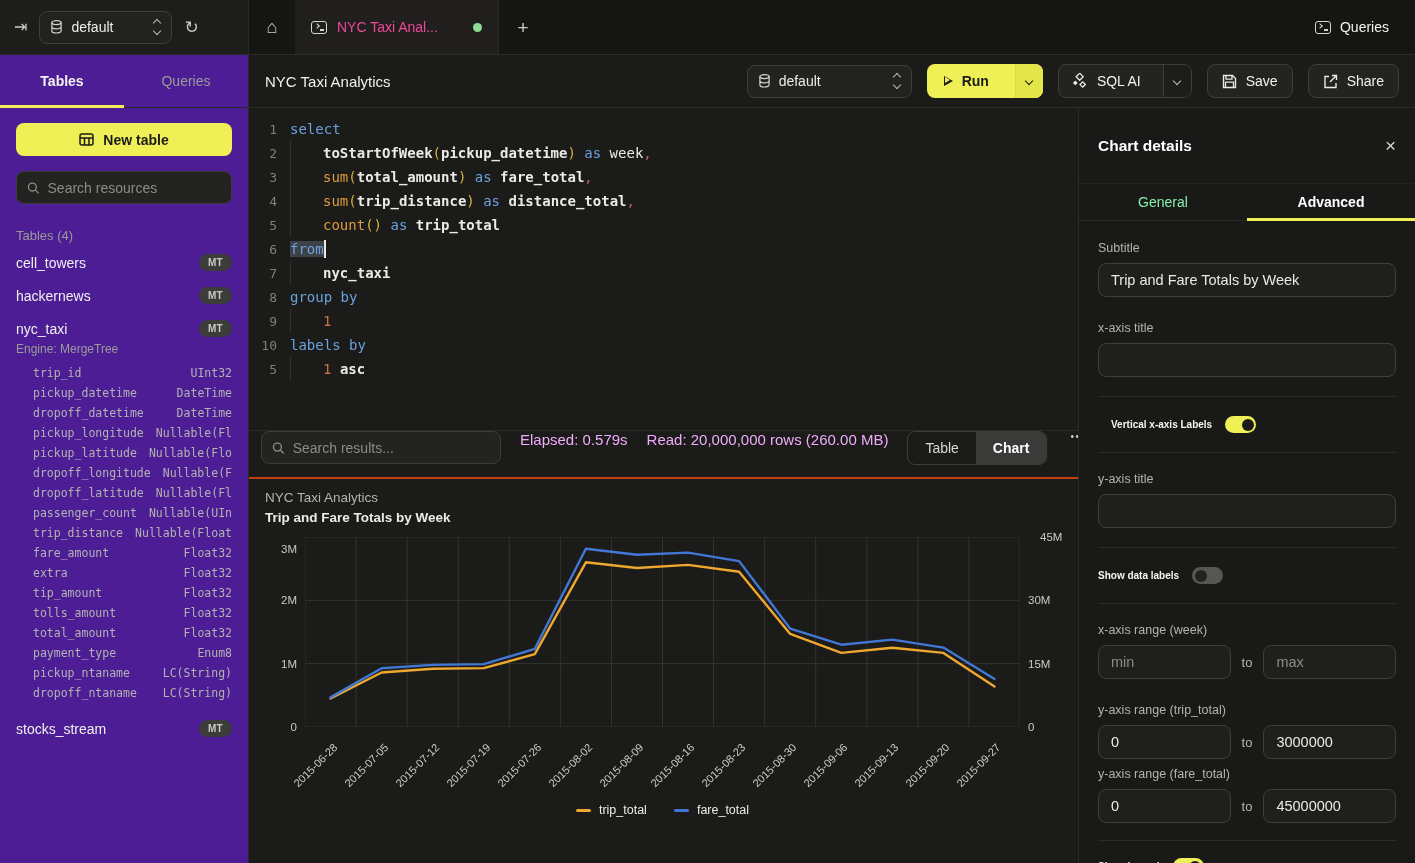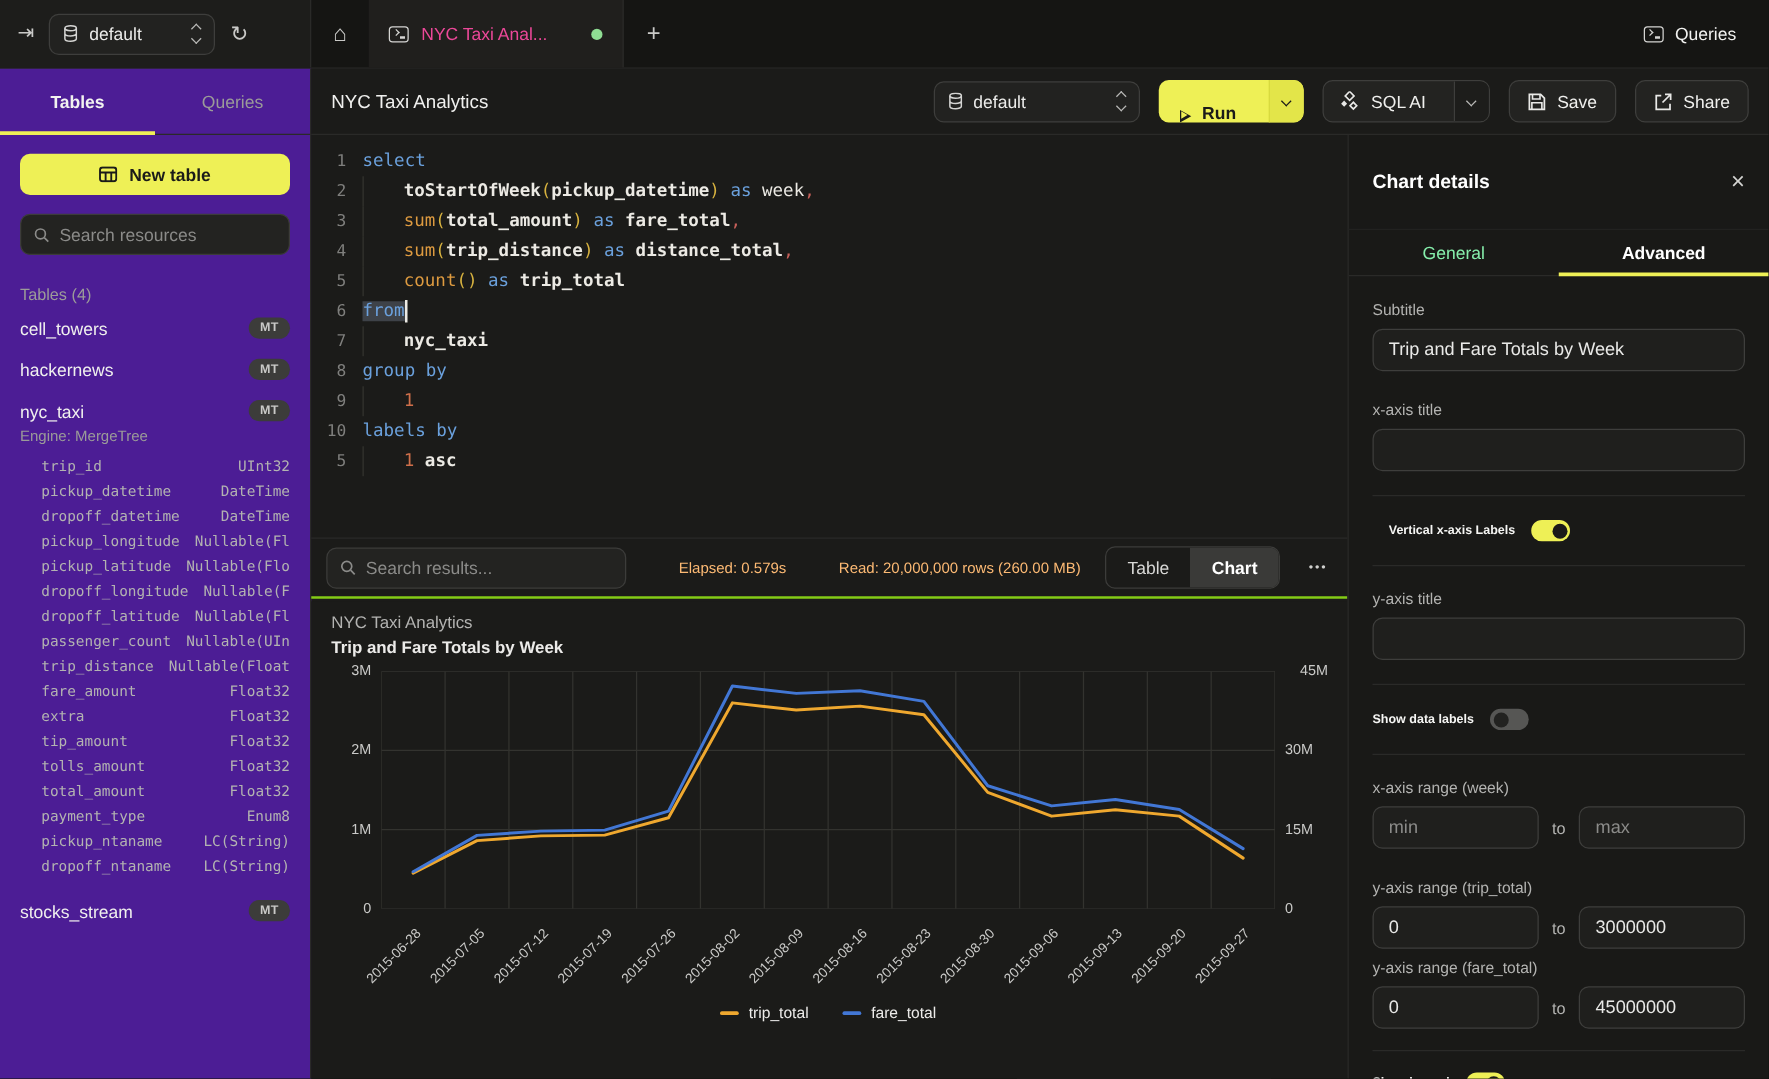--- a/index.html
+++ b/index.html
@@ -48,21 +48,21 @@
 
   
   .mheader { position:absolute; left:249px; top:55px; right:0; height:53px; background:#1b1b19; border-bottom:1px solid #2a2a28; display:flex; align-items:center; padding:0 16px; }
   .mtitle { font-size:15px; color:#f0f0ee; }
   .hbtns { margin-left:auto; display:flex; align-items:center; gap:15px; }
   .btn { height:34px; border-radius:8px; border:1px solid #3e3e3c; background:#232321; color:#f0f0ee; display:flex; align-items:center; gap:9px; padding:0 14px; font-size:14px; cursor:pointer; font-family:"Liberation Sans",sans-serif; }
   .split { padding:0; overflow:hidden; }
   .split .main-part { display:flex; align-items:center; gap:9px; padding:0 13px; height:100%; }
   .split .chev-part { width:28px; height:100%; display:flex; align-items:center; justify-content:center; border-left:1px solid #3e3e3c; background:#1d1d1b; }
   .run { background:#eef056; border:none; color:#1b1b19; font-weight:bold; }
-  .run .main-part { padding:0 17px;align-items:flex-end; }
+  .run .main-part { padding:0 17px; }
   .run .chev-part { background:#e3e549; border-left:1px solid #d8da3f; }
   .run .chv { border-color:#1b1b19; }
   .play-tri { width:0; height:0; border-left:9px solid #1b1b19; border-top:5.5px solid transparent; border-bottom:5.5px solid transparent; position:relative; }
   .play-tri::after { content:""; position:absolute; left:-7.2px; top:-3.6px; width:0; height:0; border-left:5.2px solid #eef056; border-top:3.6px solid transparent; border-bottom:3.6px solid transparent; }
 
   
   .editor { position:absolute; left:249px; top:108px; width:829px; height:322px; background:#1b1b19; padding-top:9px; font-family:"DejaVu Sans Mono",monospace; font-size:14px; cursor:text; overflow:hidden; }
   .cline { display:flex; height:24px; align-items:center; }
   .lnum { width:28px; text-align:right; color:#7f7f7d; font-size:13px; flex:none; }
   .lcode { margin-left:13px; display:flex; align-items:center; height:100%; }
@@ -72,23 +72,23 @@
   .s-br { color:#d7b23f; }
   .s-id { color:#eceae4; font-weight:bold; }
   .s-pl { color:#eceae4; }
   .s-cm { color:#c7605a; }
   .s-num { color:#cf6f4a; }
   .s-ind { display:inline-block; width:33px; height:24px; border-left:1px solid #34342f; }
   .s-cur { color:#6ba1dd; background:#3e4248; }
   .caret { display:inline-block; width:2px; height:18px; background:#eceae4; }
 
   
-  .rbar { position:absolute; left:249px; top:430px; width:829px; height:49px; background:#1b1b19; border-top:1px solid #2a2a28; border-bottom:2px solid #84cc16; display:flex; align-items:center; gap:19px; padding:0 12px; }
+  .rbar { position:absolute; left:249px; top:430px; width:829px; height:49px; background:#1b1b19; border-top:1px solid #2a2a28; border-bottom:2px solid #c2410c; display:flex; gap:19px; padding:0 12px; }
   .rsearch { width:240px; margin-top:0; flex:none; }
-  .meta { font-size:12px; color:#fdba74; white-space:nowrap;margin-left:23px; }
+  .meta { font-size:15px; color:#f0abfc; white-space:nowrap; }
   .segmented { margin-left:auto; display:flex; border:1px solid #3c3c3a; border-radius:8px; overflow:hidden; height:34px; flex:none; }
   .seg-item { display:flex; align-items:center; padding:0 17px; font-size:14px; color:#d8d8d6; cursor:pointer; }
   .seg-item.active { background:#3a3a38; color:#ffffff; font-weight:bold; }
   .more-btn { color:#d0d0ce; font-size:10px; letter-spacing:1.5px; padding:0 4px; }
 
   
   .chart { position:absolute; left:249px; top:481px; width:829px; height:382px; background:#1b1b19; }
   .c-title { position:absolute; left:16px; top:9px; font-size:13.5px; color:#b3b3b1; }
   .c-sub { position:absolute; left:16px; top:29px; font-size:13.5px; font-weight:bold; color:#ecebe9; }
   .plot { position:absolute; left:56px; top:56px; width:715px; height:190px; }
@@ -456,21 +456,21 @@
       <div class="seg-item">Table</div>
       <div class="seg-item active">Chart</div>
     </div>
     <div class="more-btn">•••</div>
   </div>
 
   <div class="chart">
     <div class="c-title">NYC Taxi Analytics</div>
     <div class="c-sub">Trip and Fare Totals by Week</div>
     <div class="ylabels" id="ylabels">
-        <span class="ytick" style="top: 0px;">3M</span>
+        <span class="ytick" style="top: 12px;">3M</span>
         <span class="ytick" style="top: 63.3333px;">2M</span>
         <span class="ytick" style="top: 126.667px;">1M</span>
         <span class="ytick" style="top: 190px;">0</span>
       </div>
     <div class="yrlabels" id="yrlabels">
         <span class="ytick" style="top: 0px; margin-left: 12px;">45M</span>
         <span class="ytick" style="top: 63.3333px;">30M</span>
         <span class="ytick" style="top: 126.667px;">15M</span>
         <span class="ytick" style="top: 190px;">0</span>
       </div>

